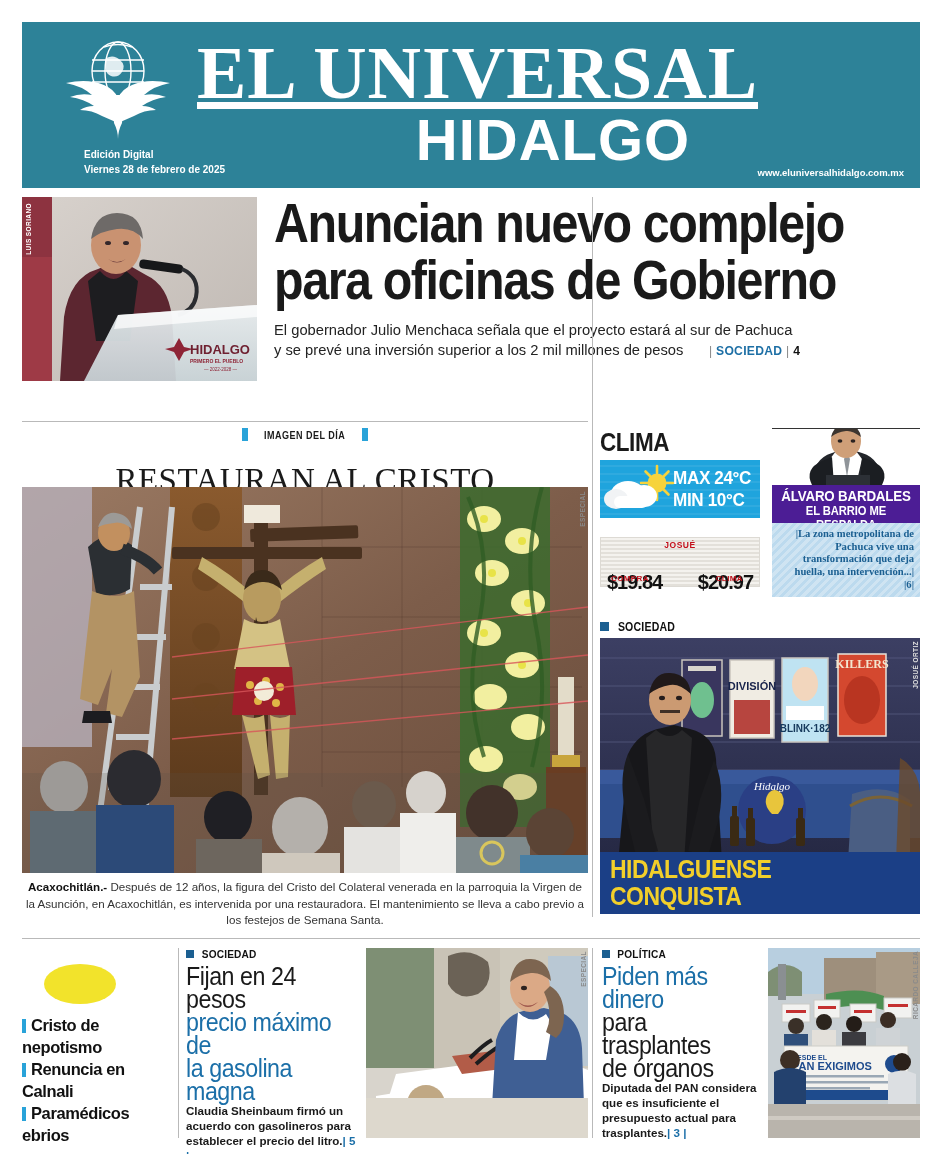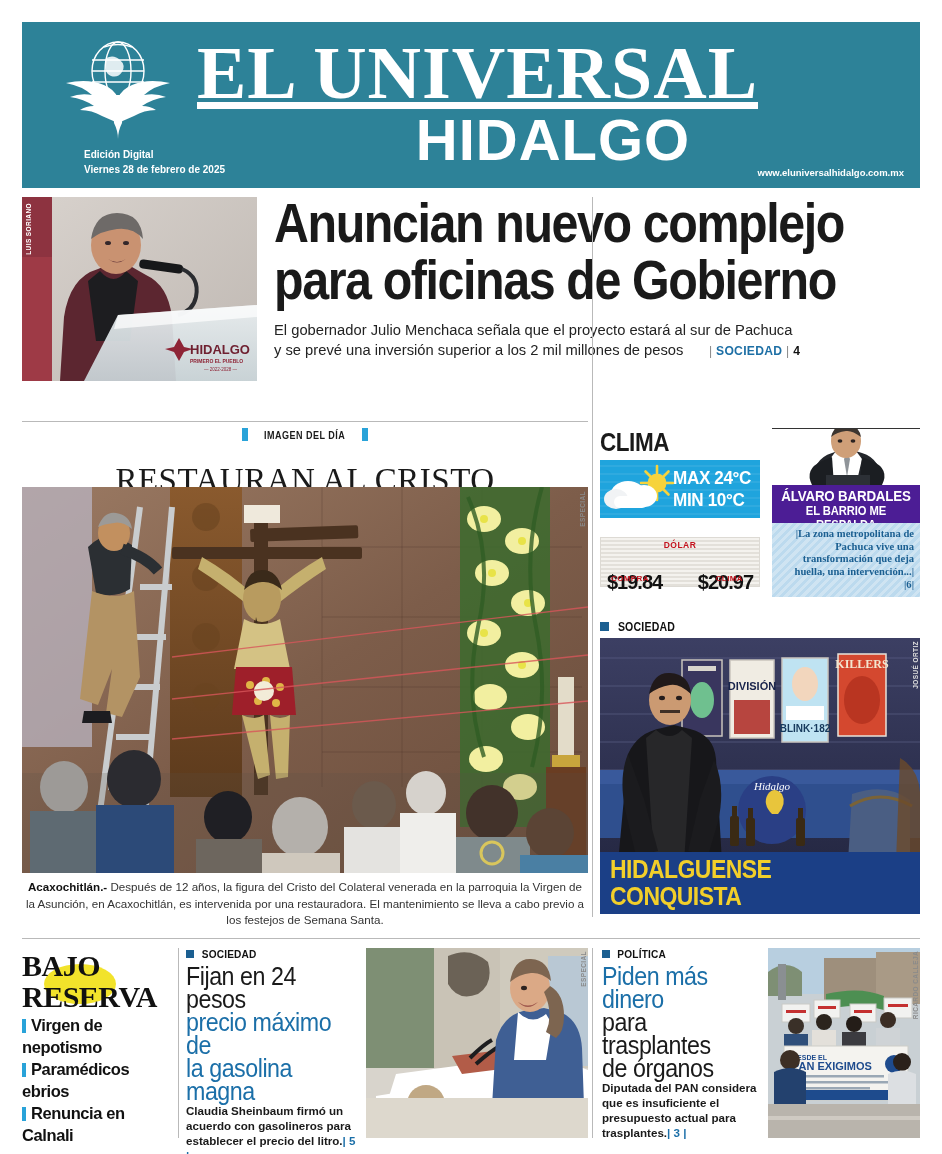--- a/index.html
+++ b/index.html
@@ -469,21 +469,21 @@
         <rect x="14" y="36" width="34" height="12" rx="6" fill="#ffffff"></rect>
       </g>
     </svg>
     <div class="clima-temps">
       <div>MAX 24°C</div>
       <div>MIN 10°C</div>
     </div>
   </div>
 
   <div class="dolar-box">
-    <div class="dolar-lbl">DÓLAR</div>
+    <div class="dolar-lbl">JOSUÉ</div>
     <div class="dolar-val" style="left:6px;">$19.84</div>
     <div class="dolar-sub" style="left:10px;">COMPRA</div>
     <div class="dolar-val" style="right:6px;">$20.97</div>
     <div class="dolar-sub" style="right:16px;">CLIMA</div>
   </div>
 
   <div class="col-rule"></div>
   <div class="col-photo">
     <svg width="148" height="56" viewBox="0 0 148 56" preserveAspectRatio="none">
       <rect width="148" height="56" fill="#ffffff"></rect>
@@ -579,29 +579,25 @@
   <div class="soc-band">
     <div class="l1">HIDALGUENSE CONQUISTA</div>
     <div class="l2">
       <span>TERRENO MUSICAL</span> <span class="pg">| 6 |</span>
     </div>
   </div>
 
   <div class="bajo">
     <div class="bajo-logo">
       <div class="bajo-blob"></div>
-      <div class="bajo-hl">
-        <div>BAJO</div>
-        <div>RESERVA</div>
-      </div>
     </div>
     <div class="bajo-list">
-      <div class="bajo-item"><span class="tick"></span><span>Virgen de nepotismo</span></div>
+      <div class="bajo-item"><span class="tick"></span><span>Cristo de nepotismo</span></div>
+      <div class="bajo-item"><span class="tick"></span><span>Renuncia en Calnali</span></div>
       <div class="bajo-item"><span class="tick"></span><span>Paramédicos ebrios</span></div>
-      <div class="bajo-item"><span class="tick"></span><span>Renuncia en Calnali</span></div>
     </div>
   </div>
 
   <div class="story" style="left:186px; top:948px; width:175px;">
     <div class="st-kicker"><span class="sq"></span><span class="t">SOCIEDAD</span></div>
     <div class="st-hl">
       <span class="dk">Fijan en 24 pesos</span>
       <span class="bl">precio máximo de</span>
       <span class="bl">la gasolina magna</span>
     </div>

